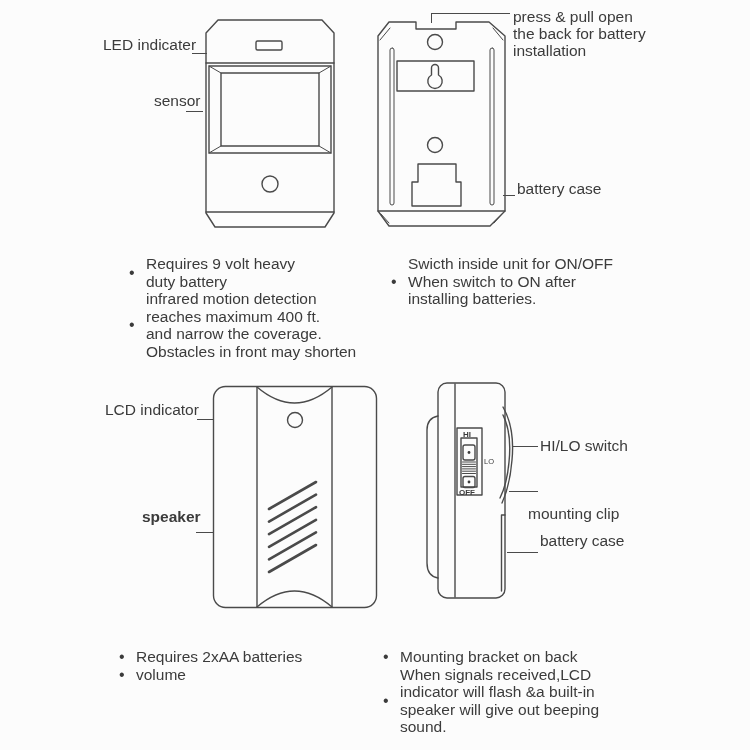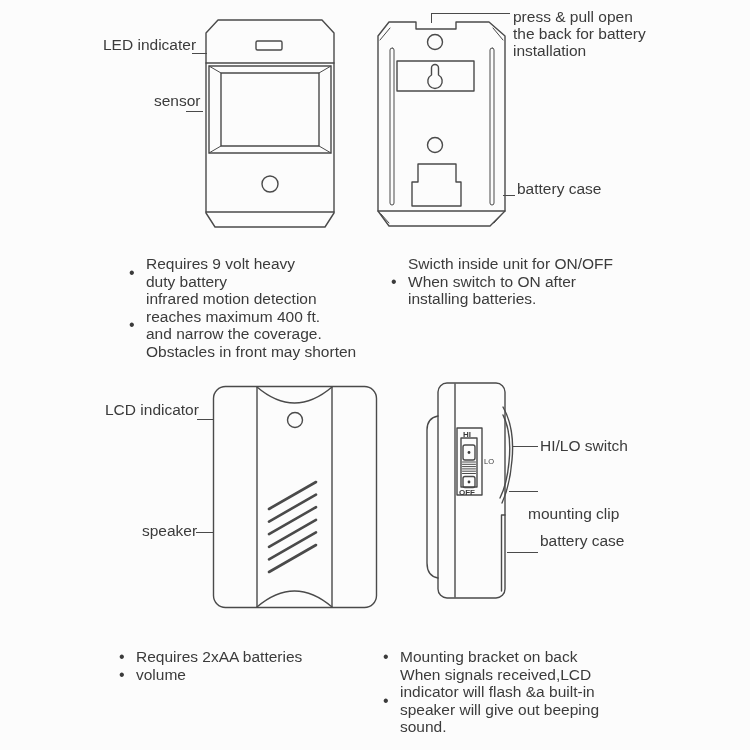--- a/index.html
+++ b/index.html
@@ -122,21 +122,21 @@
     <line class="ln" style="stroke-width:2.6" x1="57" y1="149.2" x2="104" y2="122.2"></line>
     <line class="ln" style="stroke-width:2.6" x1="57" y1="161.8" x2="104" y2="134.8"></line>
     <line class="ln" style="stroke-width:2.6" x1="57" y1="174.4" x2="104" y2="147.4"></line>
     <line class="ln" style="stroke-width:2.6" x1="57" y1="187" x2="104" y2="160"></line>
   </g>
 </svg>
 
 <div class="lbl" style="left:105px;top:401px;">LCD indicator</div>
 <div class="leader" style="left:197px;top:419px;width:16px;"></div>
 
-<div class="lbl" style="left:142px;top:522px;">speaker</div>
+<div class="lbl" style="left:142px;top:508px;font-weight:bold;">speaker</div>
 <div class="leader" style="left:196px;top:532px;width:17px;"></div>
 
 <svg class="abs" style="left:425px;top:380px;" width="95" height="225" viewBox="0 0 95 225">
   <rect class="ln" x="13" y="3" width="67" height="215" rx="9"></rect>
   <line class="ln" x1="30" y1="4" x2="30" y2="217"></line>
   <path class="ln" d="M13,36 Q2,38 2,50 L2,183 Q2,196 13,198"></path>
   <rect class="ln" x="32" y="48" width="25" height="67"></rect>
   <text x="38" y="57" font-size="8" font-weight="bold">HI</text>
   <rect class="ln" x="36" y="58" width="16" height="49"></rect>
   <rect class="ln" x="38" y="65" width="12" height="15" rx="2"></rect>

